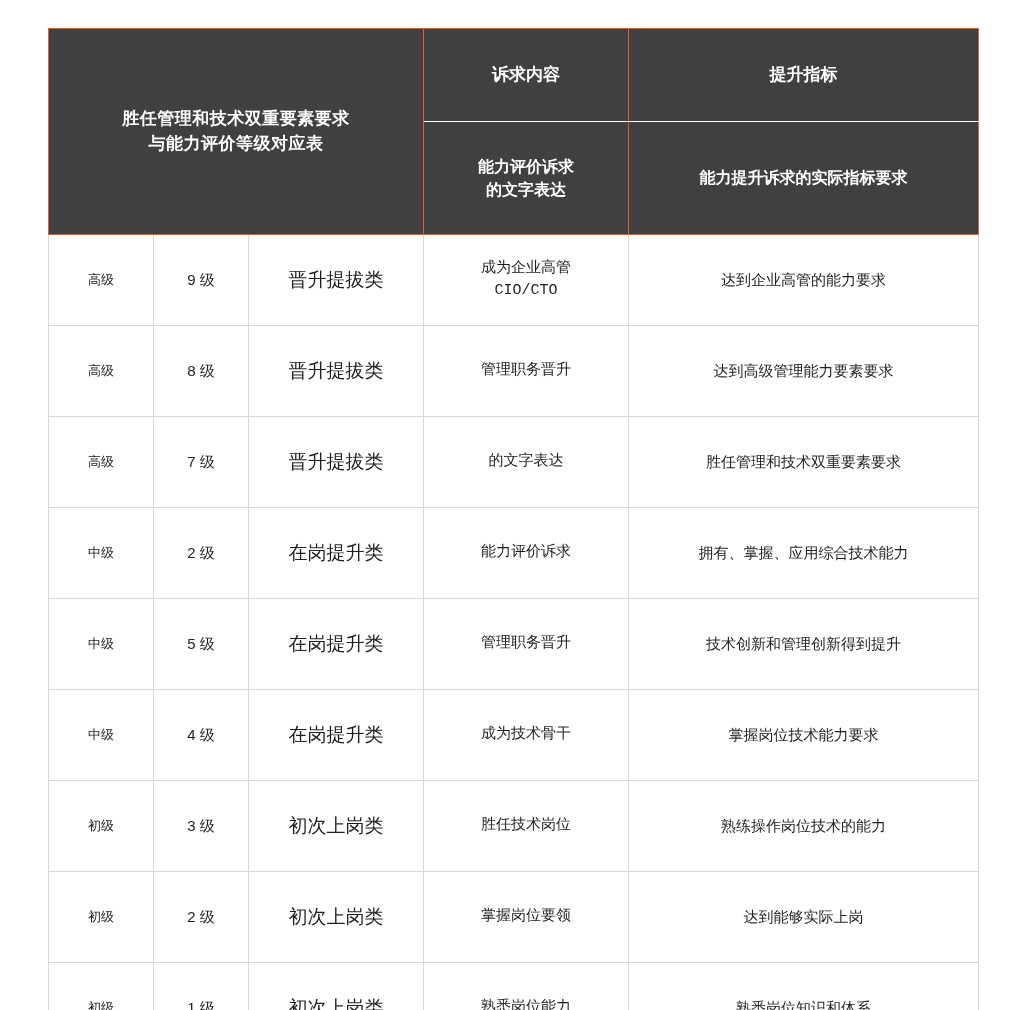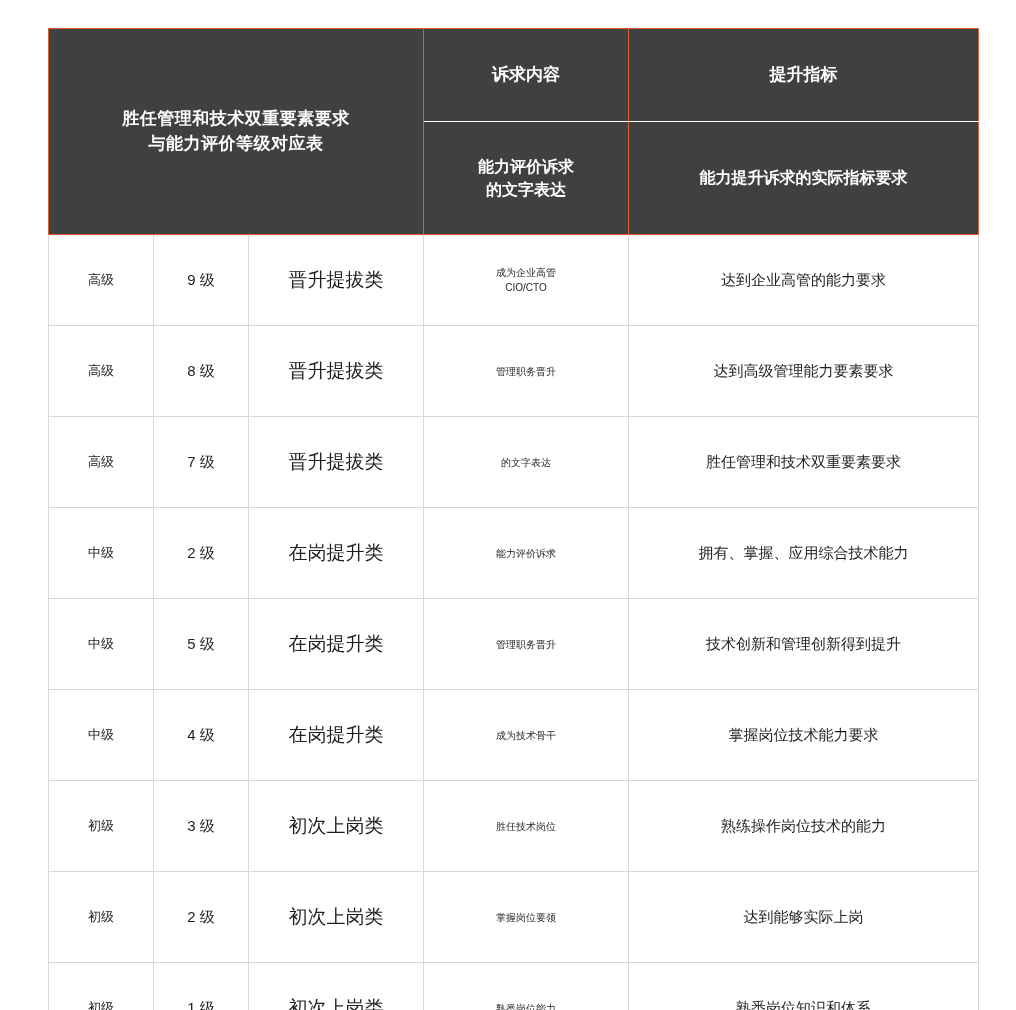--- a/index.html
+++ b/index.html
@@ -59,21 +59,21 @@
     font-size: 15px;
     color: #1f1f1f;
     height: 78px;
     padding: 6px 8px;
     line-height: 1.5;
     background: #ffffff;
   }
   td.cell.level-name { font-size: 13px; }
   td.cell.level-num  { font-size: 15px; }
   td.cell.cat        { font-size: 19px; }
-  td.cell.appeal     { font-size: 10px; }
+  td.cell.appeal     { font-size: 15px; font-family: Liberation Mono, monospace; }
   td.cell.indicator  { font-size: 15px; }
 
   .two-line { white-space: pre-line; }
 
   
   col.c-name  { width: 105px; }
   col.c-num   { width: 95px; }
   col.c-cat   { width: 175px; }
   col.c-app   { width: 205px; }
   col.c-ind   { width: 350px; }

